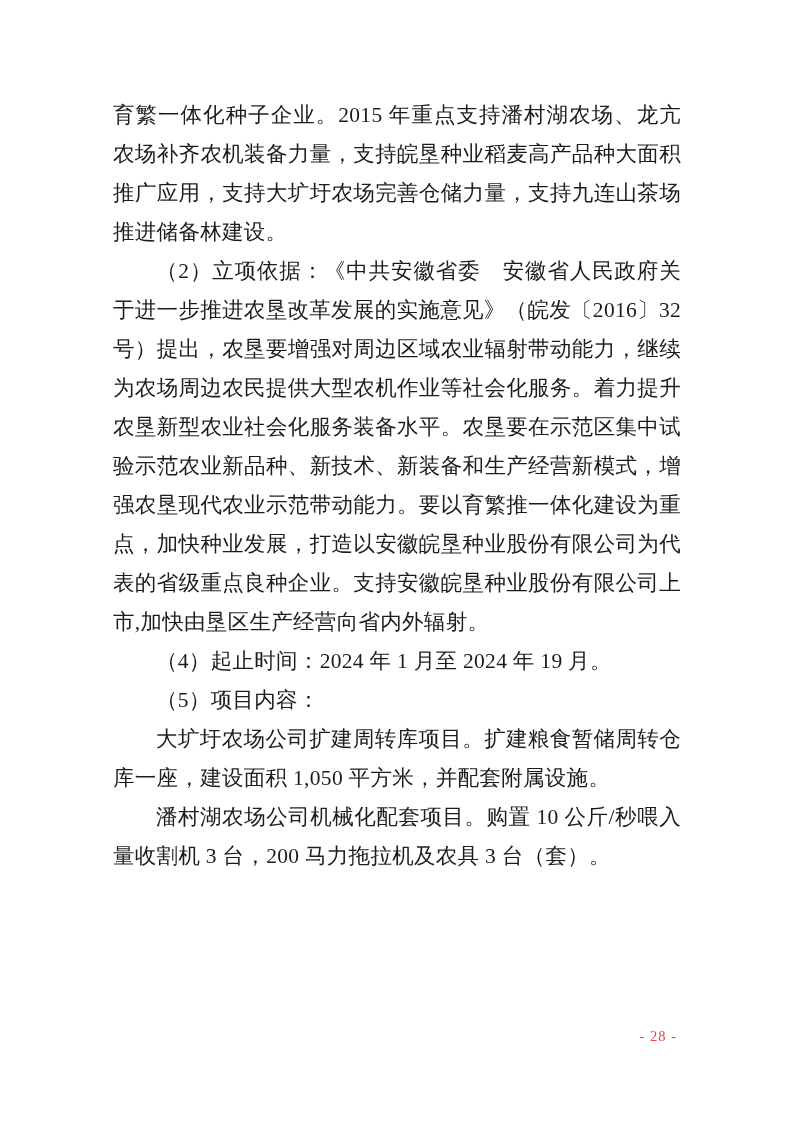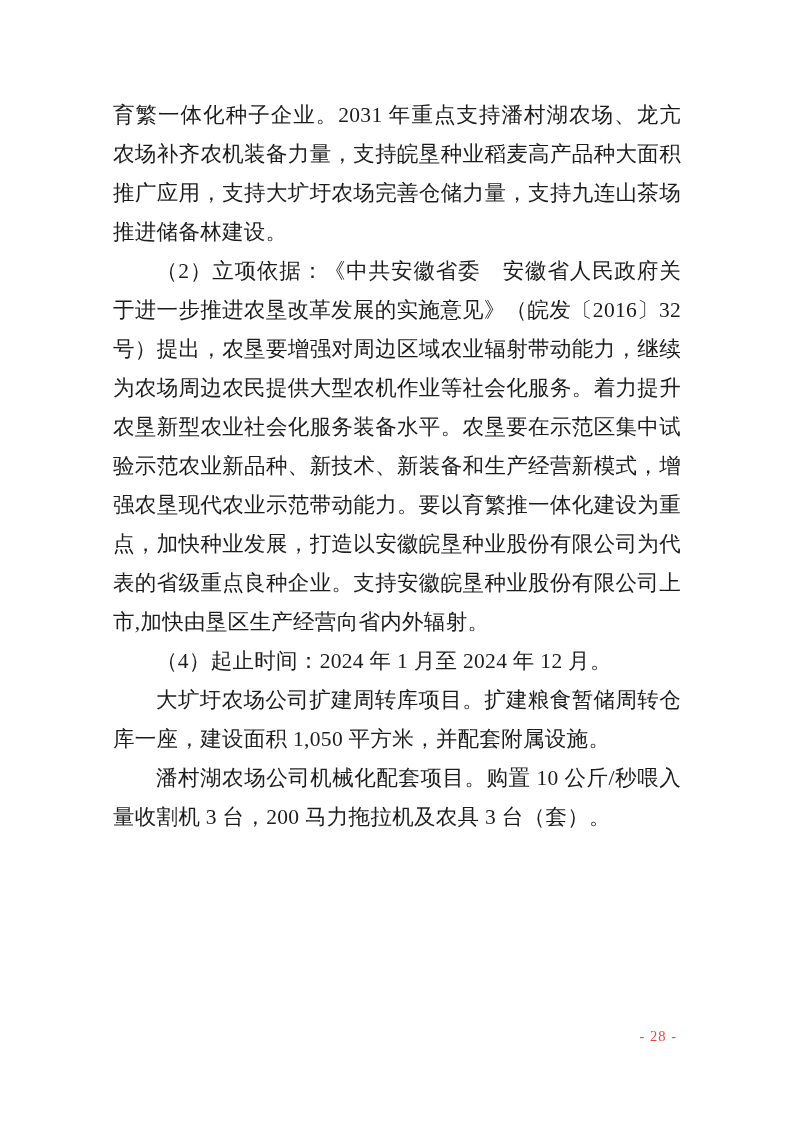--- a/index.html
+++ b/index.html
@@ -43,21 +43,22 @@
     line-height: 20px;
     letter-spacing: 1px;
     color: #ef4444;
   }
 </style>
 </head>
 <body>
 
 <div class="page">
   <div class="doc-body">
-    <p class="para">育繁一体化种子企业。2031 年重点支持潘村湖农场、龙亢农场补齐农机装备力量，支持皖垦种业稻麦高产品种大面积推广应用，支持大圹圩农场完善仓储力量，支持九连山茶场推进储备林建设。</p>
+    <p class="para">育繁一体化种子企业。2015 年重点支持潘村湖农场、龙亢农场补齐农机装备力量，支持皖垦种业稻麦高产品种大面积推广应用，支持大圹圩农场完善仓储力量，支持九连山茶场推进储备林建设。</p>
     <p class="para indent">（2）立项依据：《中共安徽省委　安徽省人民政府关于进一步推进农垦改革发展的实施意见》（皖发〔2016〕32 号）提出，农垦要增强对周边区域农业辐射带动能力，继续为农场周边农民提供大型农机作业等社会化服务。着力提升农垦新型农业社会化服务装备水平。农垦要在示范区集中试验示范农业新品种、新技术、新装备和生产经营新模式，增强农垦现代农业示范带动能力。要以育繁推一体化建设为重点，加快种业发展，打造以安徽皖垦种业股份有限公司为代表的省级重点良种企业。支持安徽皖垦种业股份有限公司上市,加快由垦区生产经营向省内外辐射。</p>
-    <p class="para indent">（4）起止时间：2024 年 1 月至 2024 年 12 月。</p>
+    <p class="para indent">（4）起止时间：2024 年 1 月至 2024 年 19 月。</p>
+    <p class="para indent">（5）项目内容：</p>
     <p class="para indent">大圹圩农场公司扩建周转库项目。扩建粮食暂储周转仓库一座，建设面积 1,050 平方米，并配套附属设施。</p>
     <p class="para indent">潘村湖农场公司机械化配套项目。购置 10 公斤/秒喂入量收割机 3 台，200 马力拖拉机及农具 3 台（套）。</p>
   </div>
 
   <div class="page-number">- 28 -</div>
 </div>
 
 </body></html>

